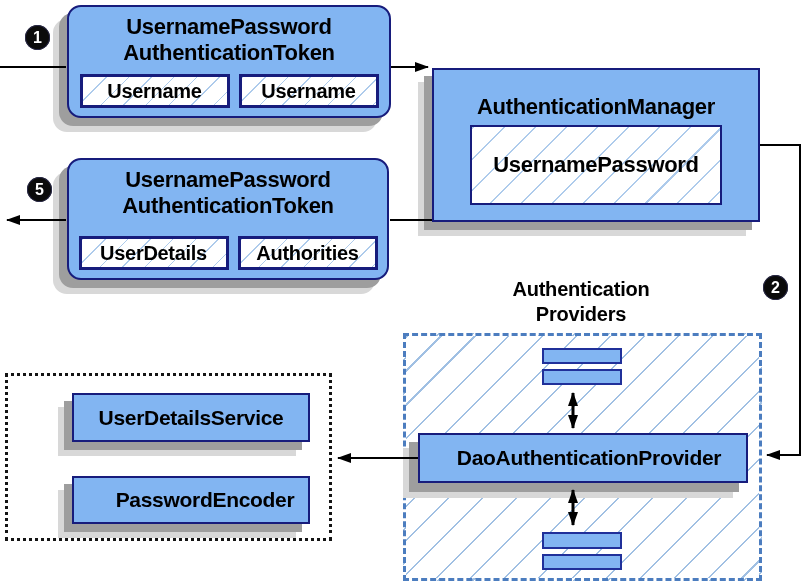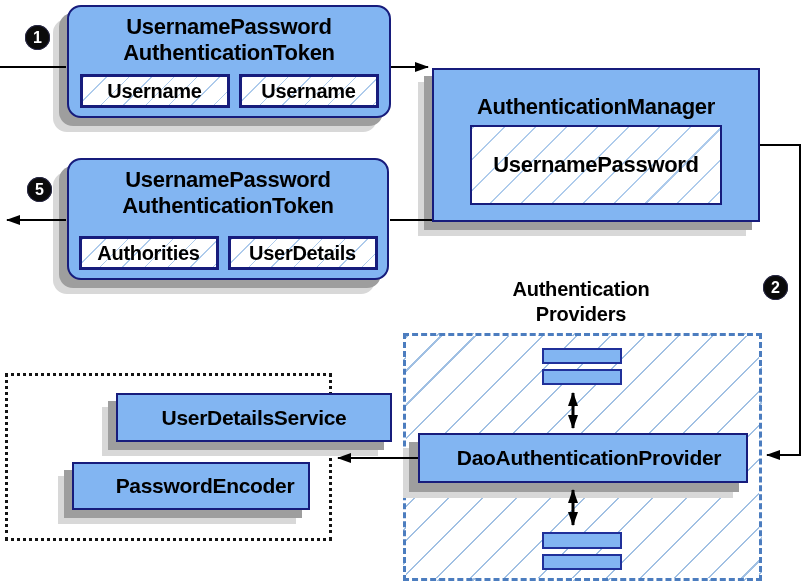--- a/index.html
+++ b/index.html
@@ -112,45 +112,45 @@
     <div class="mgr-title">AuthenticationManager</div>
     <div class="inner-box" style="left:36px;top:55px;width:252px;height:80px;line-height:76px;">UsernamePassword</div>
   </div>
 
   <div class="node rounded" style="left:67px;top:158px;width:322px;height:122px;">
     <div class="token-title">
       <div>UsernamePassword</div>
       <div>AuthenticationToken</div>
     </div>
     <div class="fields">
+      <div class="field w1">UserDetails</div>
       <div class="field w2">Authorities</div>
-      <div class="field w1">UserDetails</div>
     </div>
   </div>
 
   <div class="plain-label" style="left:441px;top:261px;width:280px;">
     <div>Authentication</div>
     <div>Providers</div>
   </div>
 
   <div class="dashed-group" style="left:403px;top:333px;width:359px;height:248px;"></div>
 
   <div class="bar over" style="left:542px;top:348px;"></div>
   <div class="bar over" style="left:542px;top:369px;"></div>
 
   <div class="node dao over" style="left:418px;top:433px;width:330px;height:50px;">DaoAuthenticationProvider</div>
 
   <div class="bar over" style="left:542px;top:532px;height:17px;"></div>
   <div class="bar over" style="left:542px;top:554px;"></div>
 
   <div class="dotted-group" style="left:5px;top:373px;width:327px;height:168px;"></div>
 
-  <div class="node svc over" style="left:72px;top:393px;width:276px;height:49px;margin-left:44px;">UserDetailsService</div>
+  <div class="node svc over" style="left:72px;top:393px;width:238px;height:49px;">UserDetailsService</div>
 
-  <div class="node svc over" style="left:72px;top:462px;width:238px;height:48px;padding-left:28px;">PasswordEncoder</div>
+  <div class="node svc over" style="left:72px;top:476px;width:238px;height:48px;padding-left:28px;">PasswordEncoder</div>
 
   <svg class="connectors" width="803" height="584" viewBox="0 0 803 584">
     <defs>
       <marker id="arrow" markerUnits="userSpaceOnUse" markerWidth="14" markerHeight="12" refX="13" refY="5" orient="auto-start-reverse">
         <path d="M0,0 L14,5 L0,10 Z" fill="#000"></path>
       </marker>
     </defs>
 
     <line x1="0" y1="67" x2="66" y2="67" stroke="#000" stroke-width="2"></line>
 

